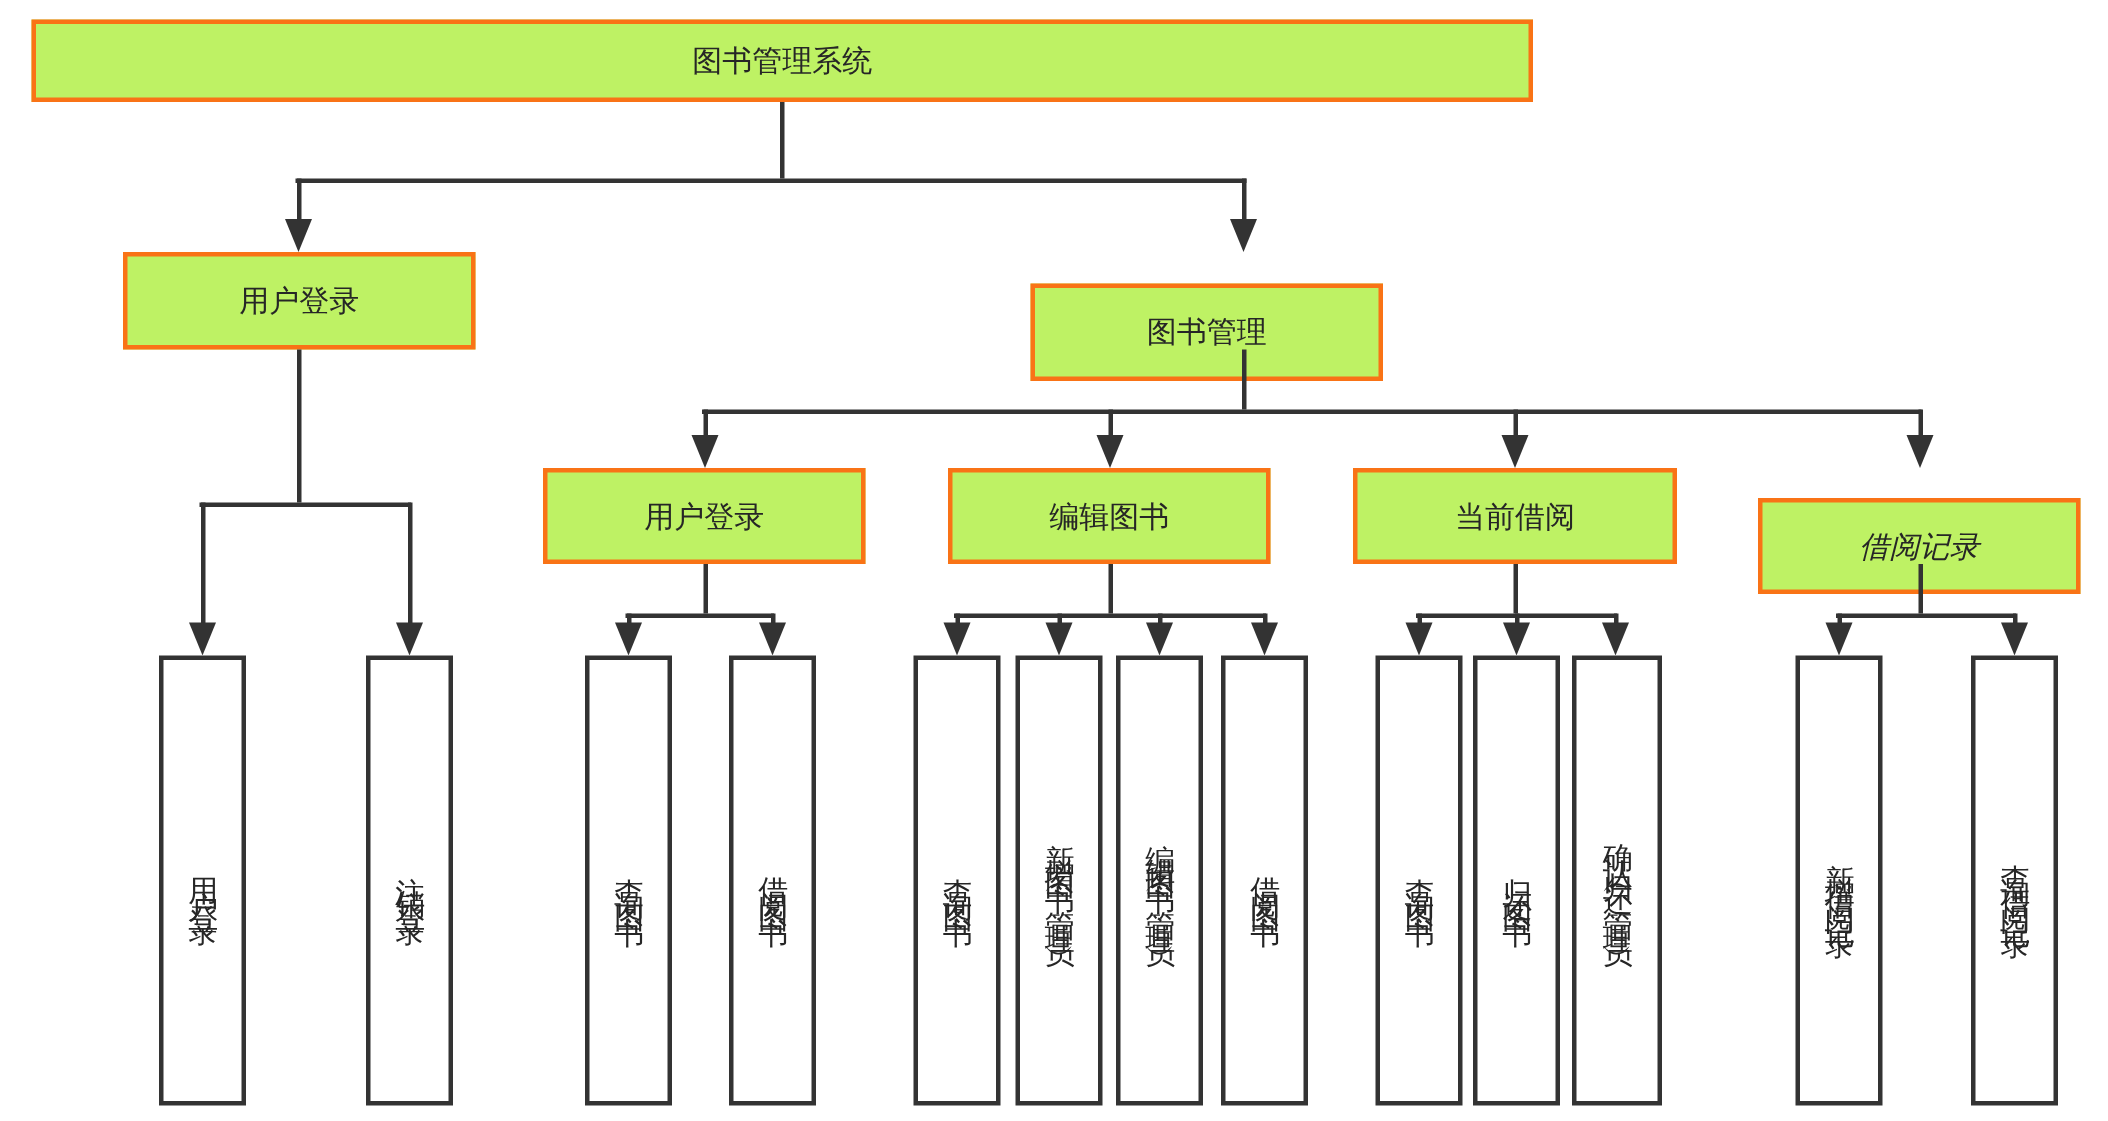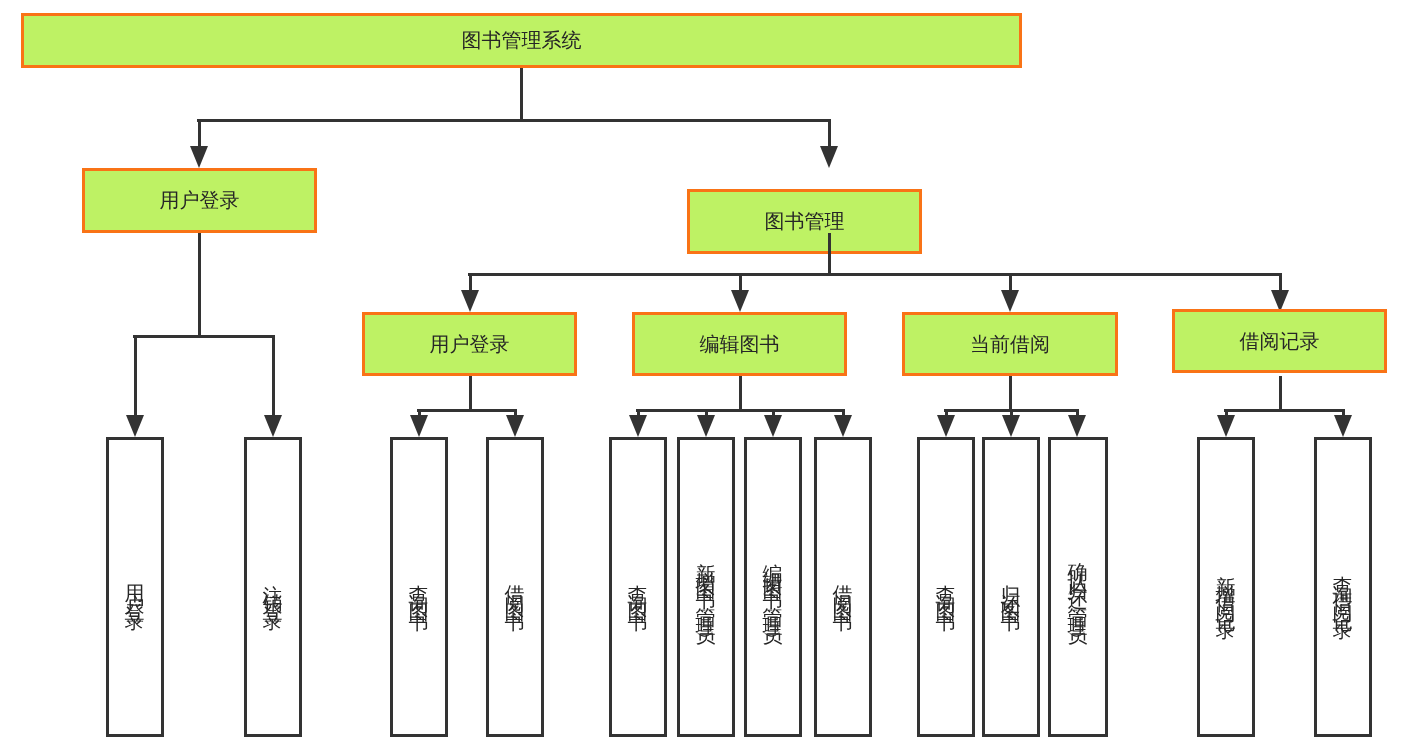--- a/index.html
+++ b/index.html
@@ -102,21 +102,21 @@
 
   <div class="box" style="left:362px;top:312px;width:215px;height:64px;">
     <span>用户登录</span>
   </div>
   <div class="box" style="left:632px;top:312px;width:215px;height:64px;">
     <span>编辑图书</span>
   </div>
   <div class="box" style="left:902px;top:312px;width:216px;height:64px;">
     <span>当前借阅</span>
   </div>
-  <div class="box" style="left:1172px;top:309px;width:215px;height:64px;">
+  <div class="box" style="left:1172px;top:332px;width:215px;height:64px;font-style:italic;">
     <span>借阅记录</span>
   </div>
 
   <div class="vline" style="left:469px;top:376px;height:33px;"></div>
   <div class="hline" style="left:417px;top:409px;width:99px;"></div>
   <div class="arrow" style="left:410px;top:409px;height:28px;"></div>
   <div class="arrow" style="left:506px;top:409px;height:28px;"></div>
 
   <div class="vline" style="left:739px;top:376px;height:33px;"></div>
   <div class="hline" style="left:636px;top:409px;width:208px;"></div>

